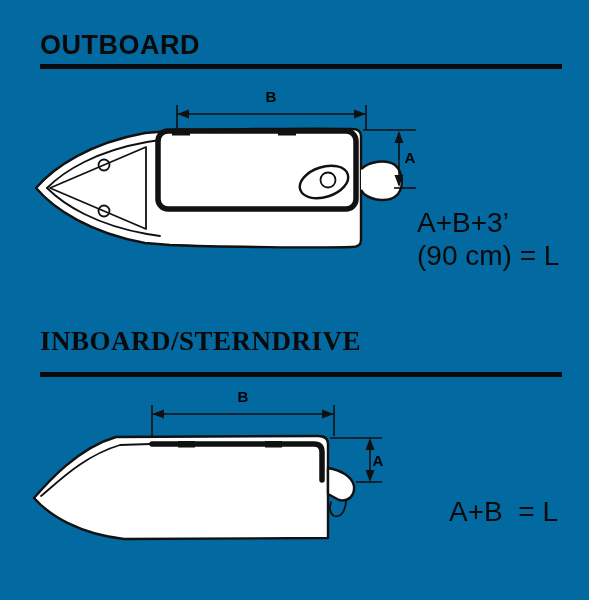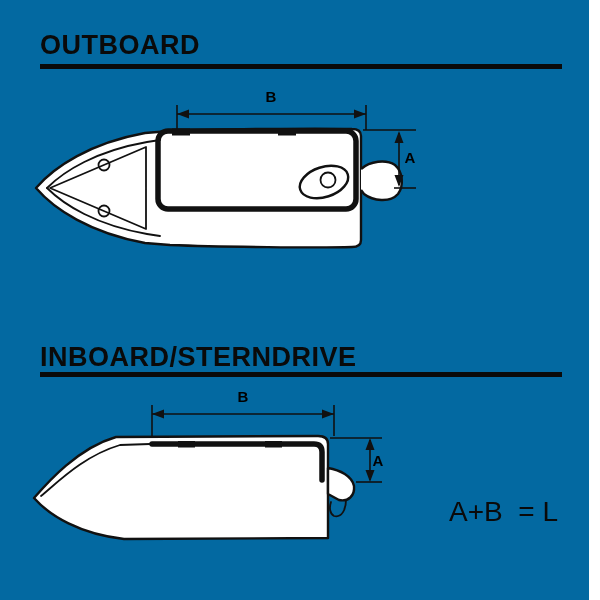--- a/index.html
+++ b/index.html
@@ -13,21 +13,21 @@
   }
   .section-title{
     position:absolute;
     margin:0;
     font-size:27px;
     font-weight:700;
     letter-spacing:.5px;
     color:#0a0a0a;
   }
   .title-outboard{left:40px;top:30px;}
-  .title-inboard{left:40px;top:342px;}
+  .title-inboard{left:40px;top:326px;font-family:Liberation Serif, serif;}
   .rule{
     position:absolute;
     left:40px;width:522px;height:5px;
     background:#0a0a0a;
   }
   .rule-outboard{top:64px;}
   .rule-inboard{top:372px;}
   .diagram{position:absolute;}
   .diagram-outboard{left:20px;top:85px;}
   .diagram-inboard{left:20px;top:390px;}
@@ -91,20 +91,24 @@
     <g>
       <line class="dim" x1="343" y1="45" x2="396" y2="45"></line>
       <line class="dim" x1="374" y1="103" x2="396" y2="103"></line>
       <line class="dim" x1="379" y1="48" x2="379" y2="100"></line>
       <polygon class="dimfill" points="379,46 374.5,58 383.5,58"></polygon>
       <polygon class="dimfill" points="379,102 374.5,90 383.5,90"></polygon>
       <text class="dimtext" x="390" y="78" text-anchor="middle">A</text>
     </g>
   </svg>
 
+  <div class="formula formula-outboard">
+    <div>A+B+3’</div>
+    <div>(90 cm) = L</div>
+  </div>
 
   <h1 class="section-title title-inboard">INBOARD/STERNDRIVE</h1>
   <div class="rule rule-inboard"></div>
 
   <svg class="diagram diagram-inboard" width="420" height="180" viewBox="0 0 420 180">
 
     <g>
       <line class="dim" x1="132" y1="15" x2="132" y2="33"></line>
       <line class="dim" x1="314" y1="15" x2="314" y2="33"></line>
       <line class="dim" x1="132" y1="24" x2="314" y2="24"></line>

